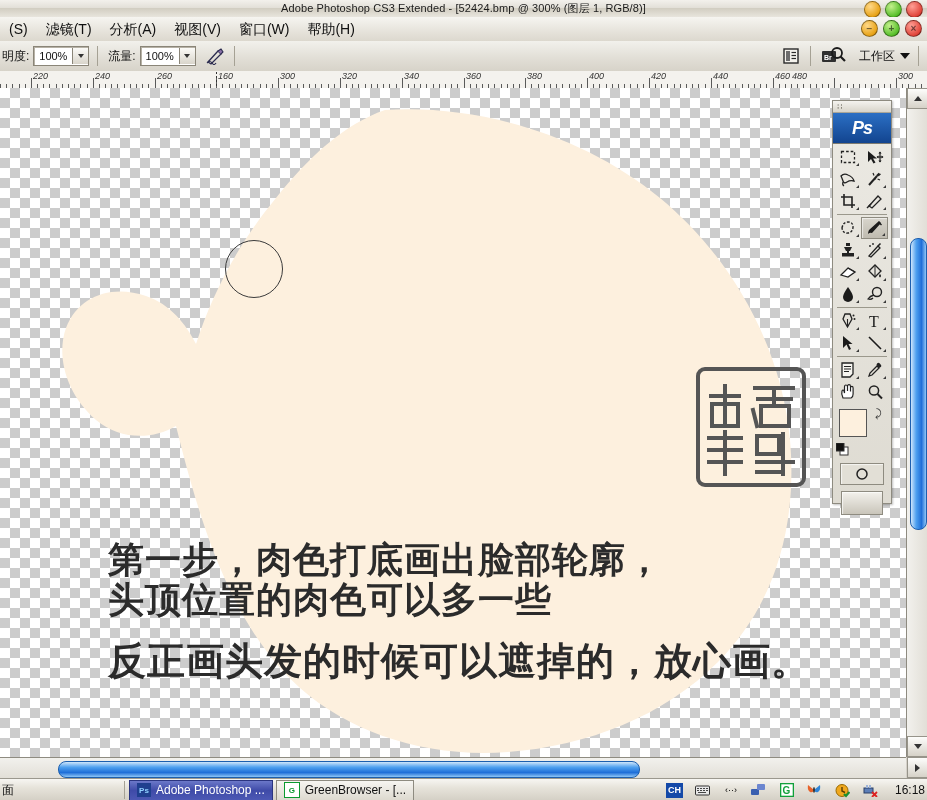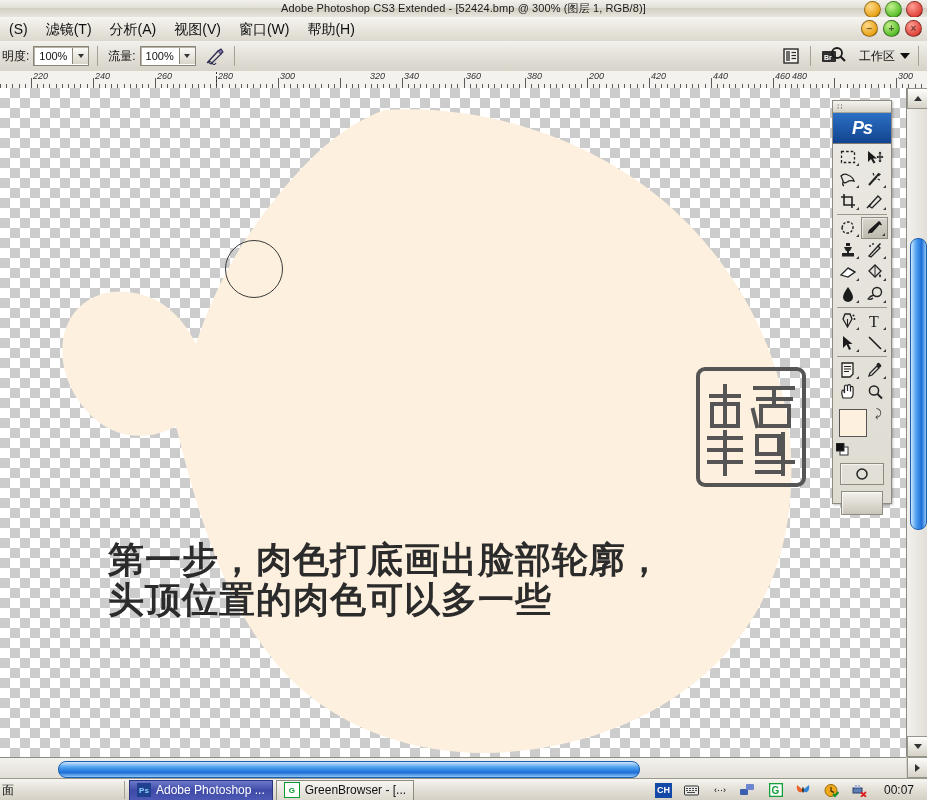--- a/index.html
+++ b/index.html
@@ -199,21 +199,21 @@
     height:19px;display:flex;align-items:center;gap:5px;padding:0 7px;margin-right:3px;
     border:1px solid #8e8b80;font-size:12px;color:#111;max-width:165px;overflow:hidden;
     background:linear-gradient(to bottom,#f6f5f1,#ddd9cf);
   }
   .tb-task.active{
     background:linear-gradient(to bottom,#6b78c9,#3f4ba8 50%,#4c58b4);
     color:#fff;border:1px solid #2b3580;
   }
   .tb-ico{width:14px;height:14px;flex:0 0 14px;display:flex;align-items:center;justify-content:center;
     font-size:8px;font-weight:bold;}
-  .tray{margin-left:auto;display:flex;align-items:center;gap:12px;padding-right:13px;}
+  .tray{margin-left:auto;display:flex;align-items:center;gap:12px;padding-right:2px;}
   .tray-ico{width:16px;height:16px;display:flex;align-items:center;justify-content:center;font-size:9px;}
   .ime{background:#1449a8;color:#fff;font-size:9px;font-weight:bold;width:17px;height:15px;
     display:flex;align-items:center;justify-content:center;}
   .clock{font-size:12px;color:#111;margin-left:4px;}
   .lbl{user-select:none;}
 </style>
 </head>
 <body>
 
 <div class="app">
@@ -322,21 +322,21 @@
       <div class="rk minor" style="left: 161px;"></div>
       <div class="rk minor" style="left: 167px;"></div>
       <div class="rk minor" style="left: 173px;"></div>
       <div class="rk minor" style="left: 179px;"></div>
       <div class="rk minor" style="left: 185px;"></div>
       <div class="rk minor" style="left: 192px;"></div>
       <div class="rk minor" style="left: 198px;"></div>
       <div class="rk minor" style="left: 204px;"></div>
       <div class="rk minor" style="left: 210px;"></div>
       <div class="rk major" style="left: 216px;"></div>
-      <div class="rlab lbl" style="left: 218px;">280</div>
+      <div class="rlab lbl" style="left: 218px;">160</div>
       <div class="rk minor" style="left: 222px;"></div>
       <div class="rk minor" style="left: 229px;"></div>
       <div class="rk minor" style="left: 235px;"></div>
       <div class="rk minor" style="left: 241px;"></div>
       <div class="rk minor" style="left: 247px;"></div>
       <div class="rk minor" style="left: 253px;"></div>
       <div class="rk minor" style="left: 260px;"></div>
       <div class="rk minor" style="left: 266px;"></div>
       <div class="rk minor" style="left: 272px;"></div>
       <div class="rk major" style="left: 278px;"></div>
@@ -344,21 +344,21 @@
       <div class="rk minor" style="left: 284px;"></div>
       <div class="rk minor" style="left: 290px;"></div>
       <div class="rk minor" style="left: 297px;"></div>
       <div class="rk minor" style="left: 303px;"></div>
       <div class="rk minor" style="left: 309px;"></div>
       <div class="rk minor" style="left: 315px;"></div>
       <div class="rk minor" style="left: 321px;"></div>
       <div class="rk minor" style="left: 328px;"></div>
       <div class="rk minor" style="left: 334px;"></div>
       <div class="rk major" style="left: 340px;"></div>
-      <div class="rlab lbl" style="left: 342px; margin-left: 28px;">320</div>
+      <div class="rlab lbl" style="left: 342px;">320</div>
       <div class="rk minor" style="left: 346px;"></div>
       <div class="rk minor" style="left: 352px;"></div>
       <div class="rk minor" style="left: 358px;"></div>
       <div class="rk minor" style="left: 365px;"></div>
       <div class="rk minor" style="left: 371px;"></div>
       <div class="rk minor" style="left: 377px;"></div>
       <div class="rk minor" style="left: 383px;"></div>
       <div class="rk minor" style="left: 389px;"></div>
       <div class="rk minor" style="left: 396px;"></div>
       <div class="rk major" style="left: 402px;"></div>
@@ -388,21 +388,21 @@
       <div class="rk minor" style="left: 531px;"></div>
       <div class="rk minor" style="left: 538px;"></div>
       <div class="rk minor" style="left: 544px;"></div>
       <div class="rk minor" style="left: 550px;"></div>
       <div class="rk minor" style="left: 556px;"></div>
       <div class="rk minor" style="left: 562px;"></div>
       <div class="rk minor" style="left: 569px;"></div>
       <div class="rk minor" style="left: 575px;"></div>
       <div class="rk minor" style="left: 581px;"></div>
       <div class="rk major" style="left: 587px;"></div>
-      <div class="rlab lbl" style="left: 589px;">200</div>
+      <div class="rlab lbl" style="left: 589px;">400</div>
       <div class="rk minor" style="left: 593px;"></div>
       <div class="rk minor" style="left: 599px;"></div>
       <div class="rk minor" style="left: 606px;"></div>
       <div class="rk minor" style="left: 612px;"></div>
       <div class="rk minor" style="left: 618px;"></div>
       <div class="rk minor" style="left: 624px;"></div>
       <div class="rk minor" style="left: 630px;"></div>
       <div class="rk minor" style="left: 637px;"></div>
       <div class="rk minor" style="left: 643px;"></div>
       <div class="rk major" style="left: 649px;"></div>
@@ -504,20 +504,21 @@
           <line x1="62" y1="96" x2="98" y2="96"></line>
           <line x1="88" y1="68" x2="88" y2="108"></line>
           <line x1="62" y1="106" x2="84" y2="106"></line>
         </g>
       </svg>
     </div>
 
     <div class="anno">
       <div class="anno-line anno2 lbl">头顶位置的肉色可以多一些</div>
       <div class="anno-line anno1 lbl">第一步，肉色打底画出脸部轮廓，</div>
+      <div class="anno-line anno3 lbl">反正画头发的时候可以遮掉的，放心画。</div>
     </div>
 
     <div class="tools" style="position:absolute;left:832px;top:12px;">
       <div class="tools-grip">
         <span class="grip-dots lbl">⁞⁞</span>
       </div>
       <div class="ps-logo lbl">Ps</div>
 
       <div class="tool-grid">
         <div class="tool">
@@ -777,17 +778,17 @@
           </svg>
       </div>
       <div class="tray-ico">
         <svg width="15" height="14" viewBox="0 0 15 14">
             <rect x="1" y="5" width="9" height="5" fill="#5d7fb8" stroke="#2a3f66"></rect>
             <rect x="3" y="2" width="2" height="3" fill="#9fb4d8"></rect>
             <rect x="6" y="2" width="2" height="3" fill="#9fb4d8"></rect>
             <path d="M9 9 l5 5 M14 9 l-5 5" stroke="#d22" stroke-width="1.8"></path>
           </svg>
       </div>
-      <div class="clock lbl">00:07</div>
+      <div class="clock lbl">16:18</div>
     </div>
   </div>
 
 </div>
 
 </body></html>

